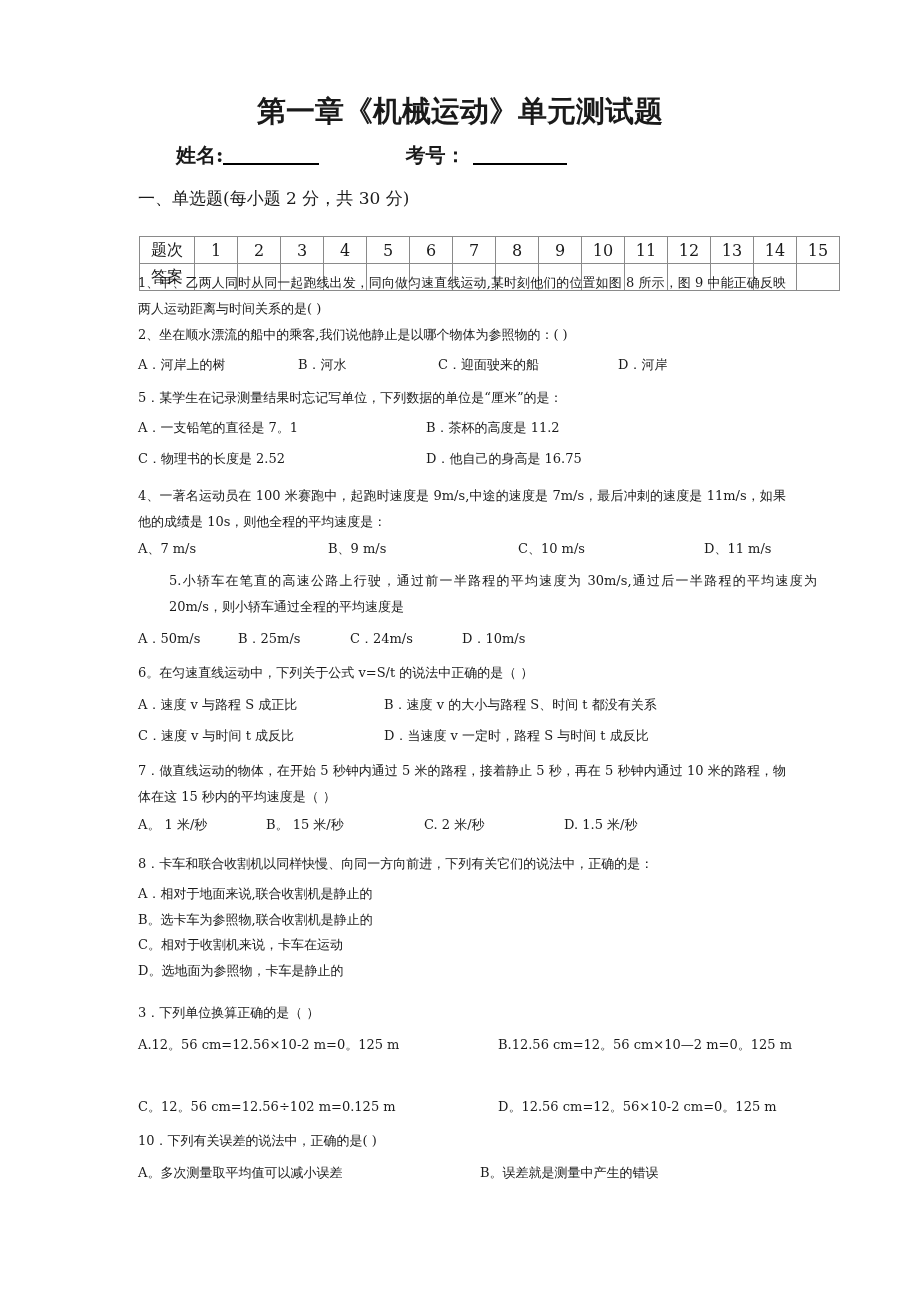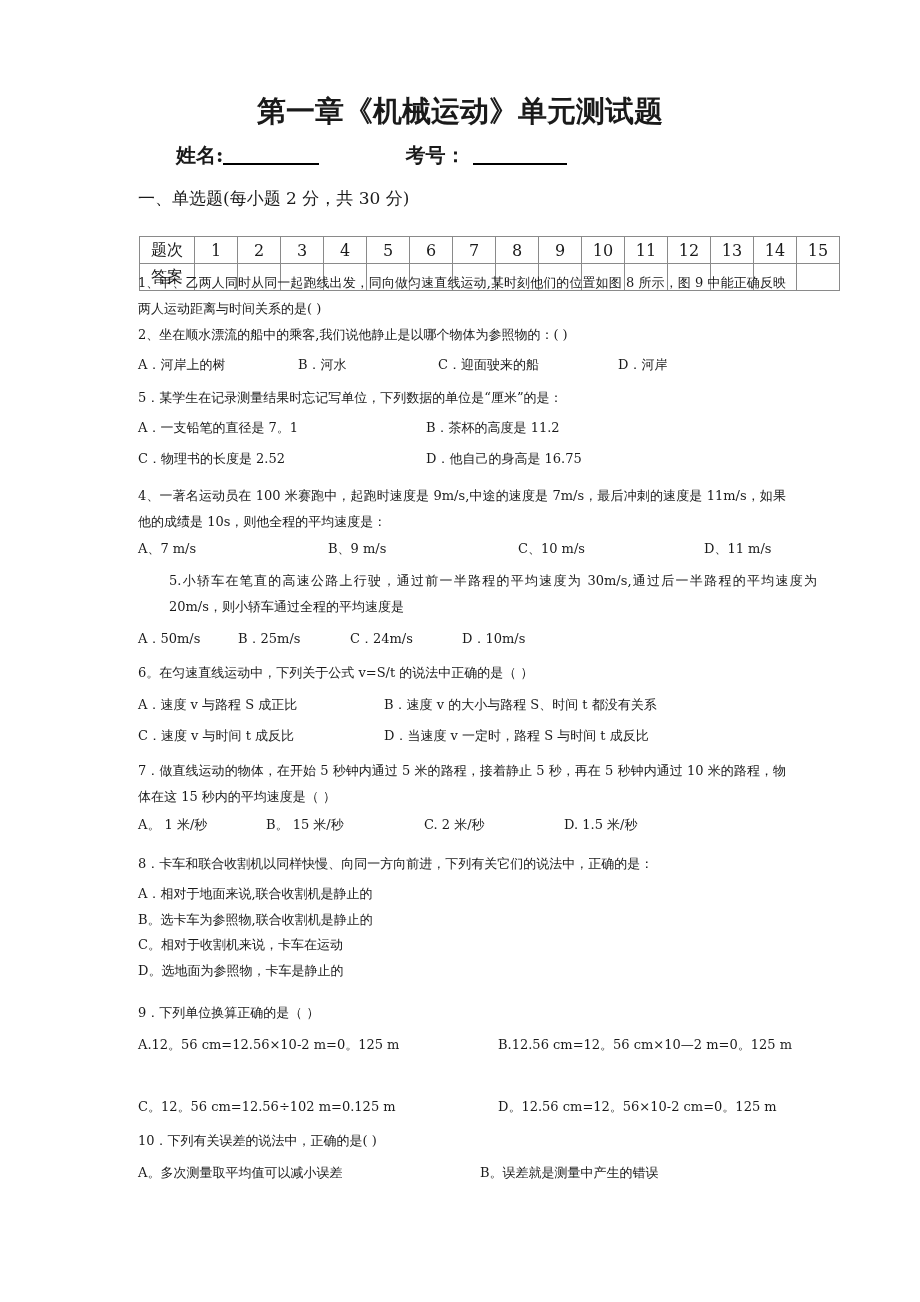--- a/index.html
+++ b/index.html
@@ -230,21 +230,21 @@
     <span class="qtext">8．卡车和联合收割机以同样快慢、向同一方向前进，下列有关它们的说法中，正确的是：</span>
   </div>
   <div class="qblock stack" style="top:881px;">
     <span class="opt">A．相对于地面来说,联合收割机是静止的</span>
     <span class="opt">B。选卡车为参照物,联合收割机是静止的</span>
     <span class="opt">C。相对于收割机来说，卡车在运动</span>
     <span class="opt">D。选地面为参照物，卡车是静止的</span>
   </div>
 
   <div class="qblock" style="top:1000px;">
-    <span class="qtext">9．下列单位换算正确的是（      ）</span>
+    <span class="qtext">3．下列单位换算正确的是（      ）</span>
   </div>
   <div class="qblock" style="top:1032px; width:655px;">
     <span class="opt-row">
       <span class="opt" style="width:360px;">A.12。56 cm=12.56×10-2 m=0。125 m</span><span class="opt" style="width:295px; white-space:normal;">B.12.56 cm=12。56 cm×10—2 m=0。125 m</span>
     </span>
   </div>
   <div class="qblock" style="top:1094px;">
     <span class="opt-row">
       <span class="opt" style="width:360px;">C。12。56 cm=12.56÷102 m=0.125 m</span><span class="opt">D。12.56 cm=12。56×10-2 cm=0。125 m</span>
     </span>

